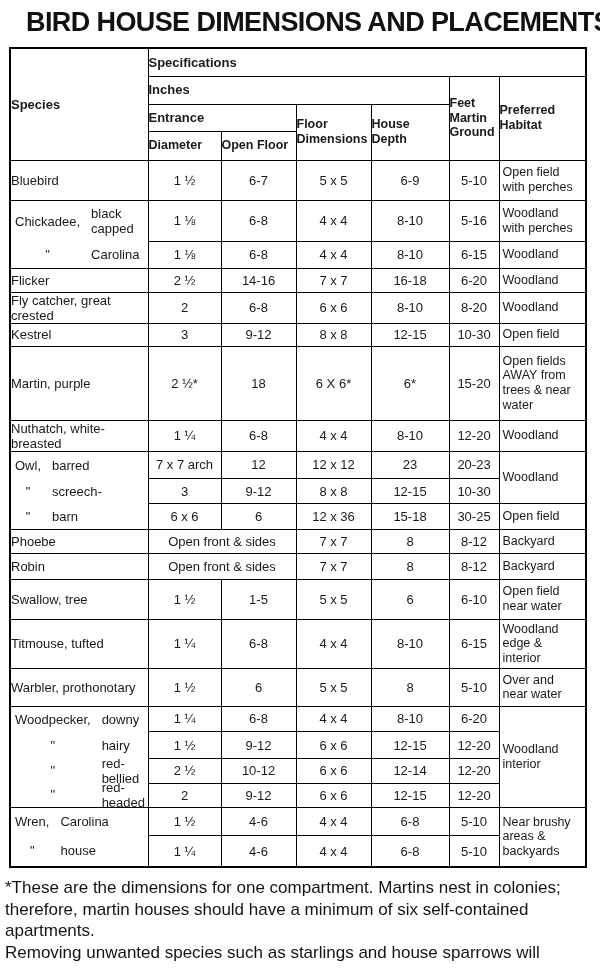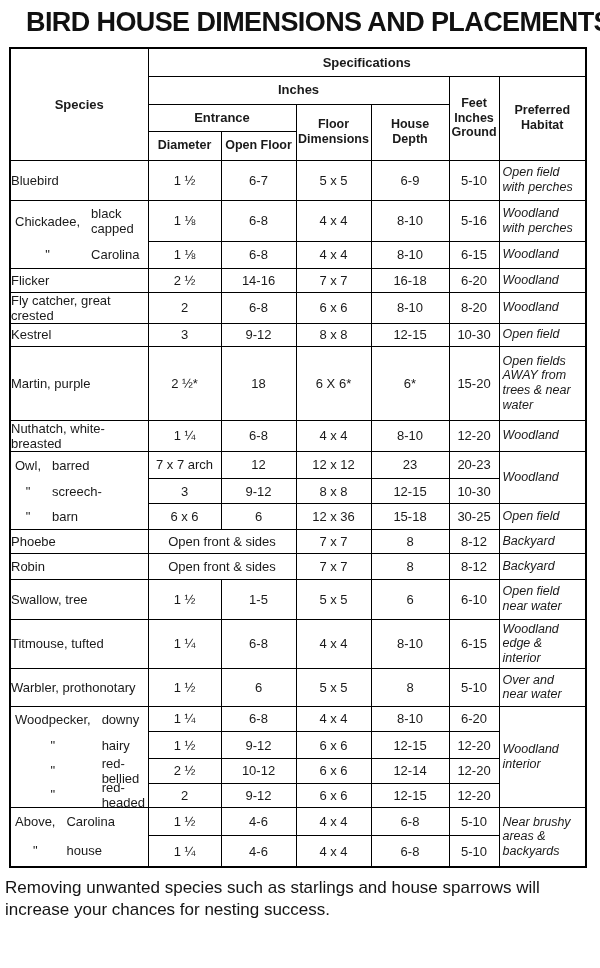--- a/index.html
+++ b/index.html
@@ -13,28 +13,28 @@
     font-size:27px; font-weight:bold; letter-spacing:-0.6px;
     color:#111; white-space:nowrap;
   }
   table.spec {
     border-collapse:collapse; table-layout:fixed;
     margin-left:9px; width:576px;
     border:2.5px solid #000;
   }
   .spec th, .spec td { border:1.5px solid #000; overflow:hidden; }
   .spec th {
-    font-weight:bold; font-size:13px; text-align:center;
+    font-weight:bold; font-size:13px; text-align:left;
     vertical-align:middle; padding:1px 0; line-height:1.18;
   }
   th.small { font-size:12.5px; }
   .spec td { font-size:13px; vertical-align:middle; padding:0; }
   td.num { text-align:center; }
   td.sp  { text-align:left; padding-left:0; }
-  td.hab { font-size:12.5px; text-align:left; padding:2px 3px; line-height:1.18;font-style:italic; }
+  td.hab { font-size:12.5px; text-align:left; padding:2px 3px; line-height:1.18; }
   
   td.spg { padding:0 0 0 4px; }
   .spgrid {
     display:grid; grid-template-columns:max-content 1fr;
     column-gap:11px; align-items:stretch;
   }
   .ga, .gb { display:flex; align-items:center; }
   .ga.q { justify-content:center; }
   .h41{height:41px}.h26{height:26px}
   .h27{height:27px}.h25{height:25px}
@@ -62,21 +62,21 @@
       <col style="width:87px">
   </colgroup>
 
   <tbody>
       <tr style="height:28px">
     <th rowspan="4">Species</th>
     <th colspan="6">Specifications</th>
   </tr>
   <tr style="height:28px">
     <th colspan="4">Inches</th>
-    <th rowspan="3" class="small">Feet Inches Ground</th>
+    <th rowspan="3" class="small">Feet Martin Ground</th>
     <th rowspan="3" class="small">Preferred Habitat</th>
   </tr>
   <tr style="height:27px">
     <th colspan="2">Entrance</th>
     <th rowspan="2" class="small">Floor Dimensions</th>
     <th rowspan="2" class="small">House Depth</th>
   </tr>
   <tr style="height:29px">
     <th class="small">Diameter</th>
     <th class="small">Open Floor</th>
@@ -287,21 +287,21 @@
     <td class="num">2</td>
     <td class="num">9-12</td>
     <td class="num">6 x 6</td>
     <td class="num">12-15</td>
     <td class="num">12-20</td>
   </tr>
 
   <tr style="height:28px">
     <td class="sp spg" rowspan="2">
       <div class="spgrid">
-        <span class="ga h28">Above,</span>
+        <span class="ga h28">Wren,</span>
         <span class="gb h28">Carolina</span>
         <span class="ga q h30">"</span>
         <span class="gb h30">house</span>
       </div>
     </td>
     <td class="num">1 ½</td>
     <td class="num">4-6</td>
     <td class="num">4 x 4</td>
     <td class="num">6-8</td>
     <td class="num">5-10</td>
@@ -311,14 +311,15 @@
     <td class="num">1 ¼</td>
     <td class="num">4-6</td>
     <td class="num">4 x 4</td>
     <td class="num">6-8</td>
     <td class="num">5-10</td>
   </tr>
 </tbody>
   </table>
 
 <div class="footnote">
+  <p>*These are the dimensions for one compartment. Martins nest in colonies; therefore, martin houses should have a minimum of six self-contained apartments.</p>
   <p>Removing unwanted species such as starlings and house sparrows will increase your chances for nesting success.</p>
 </div>
 
 </body></html>

